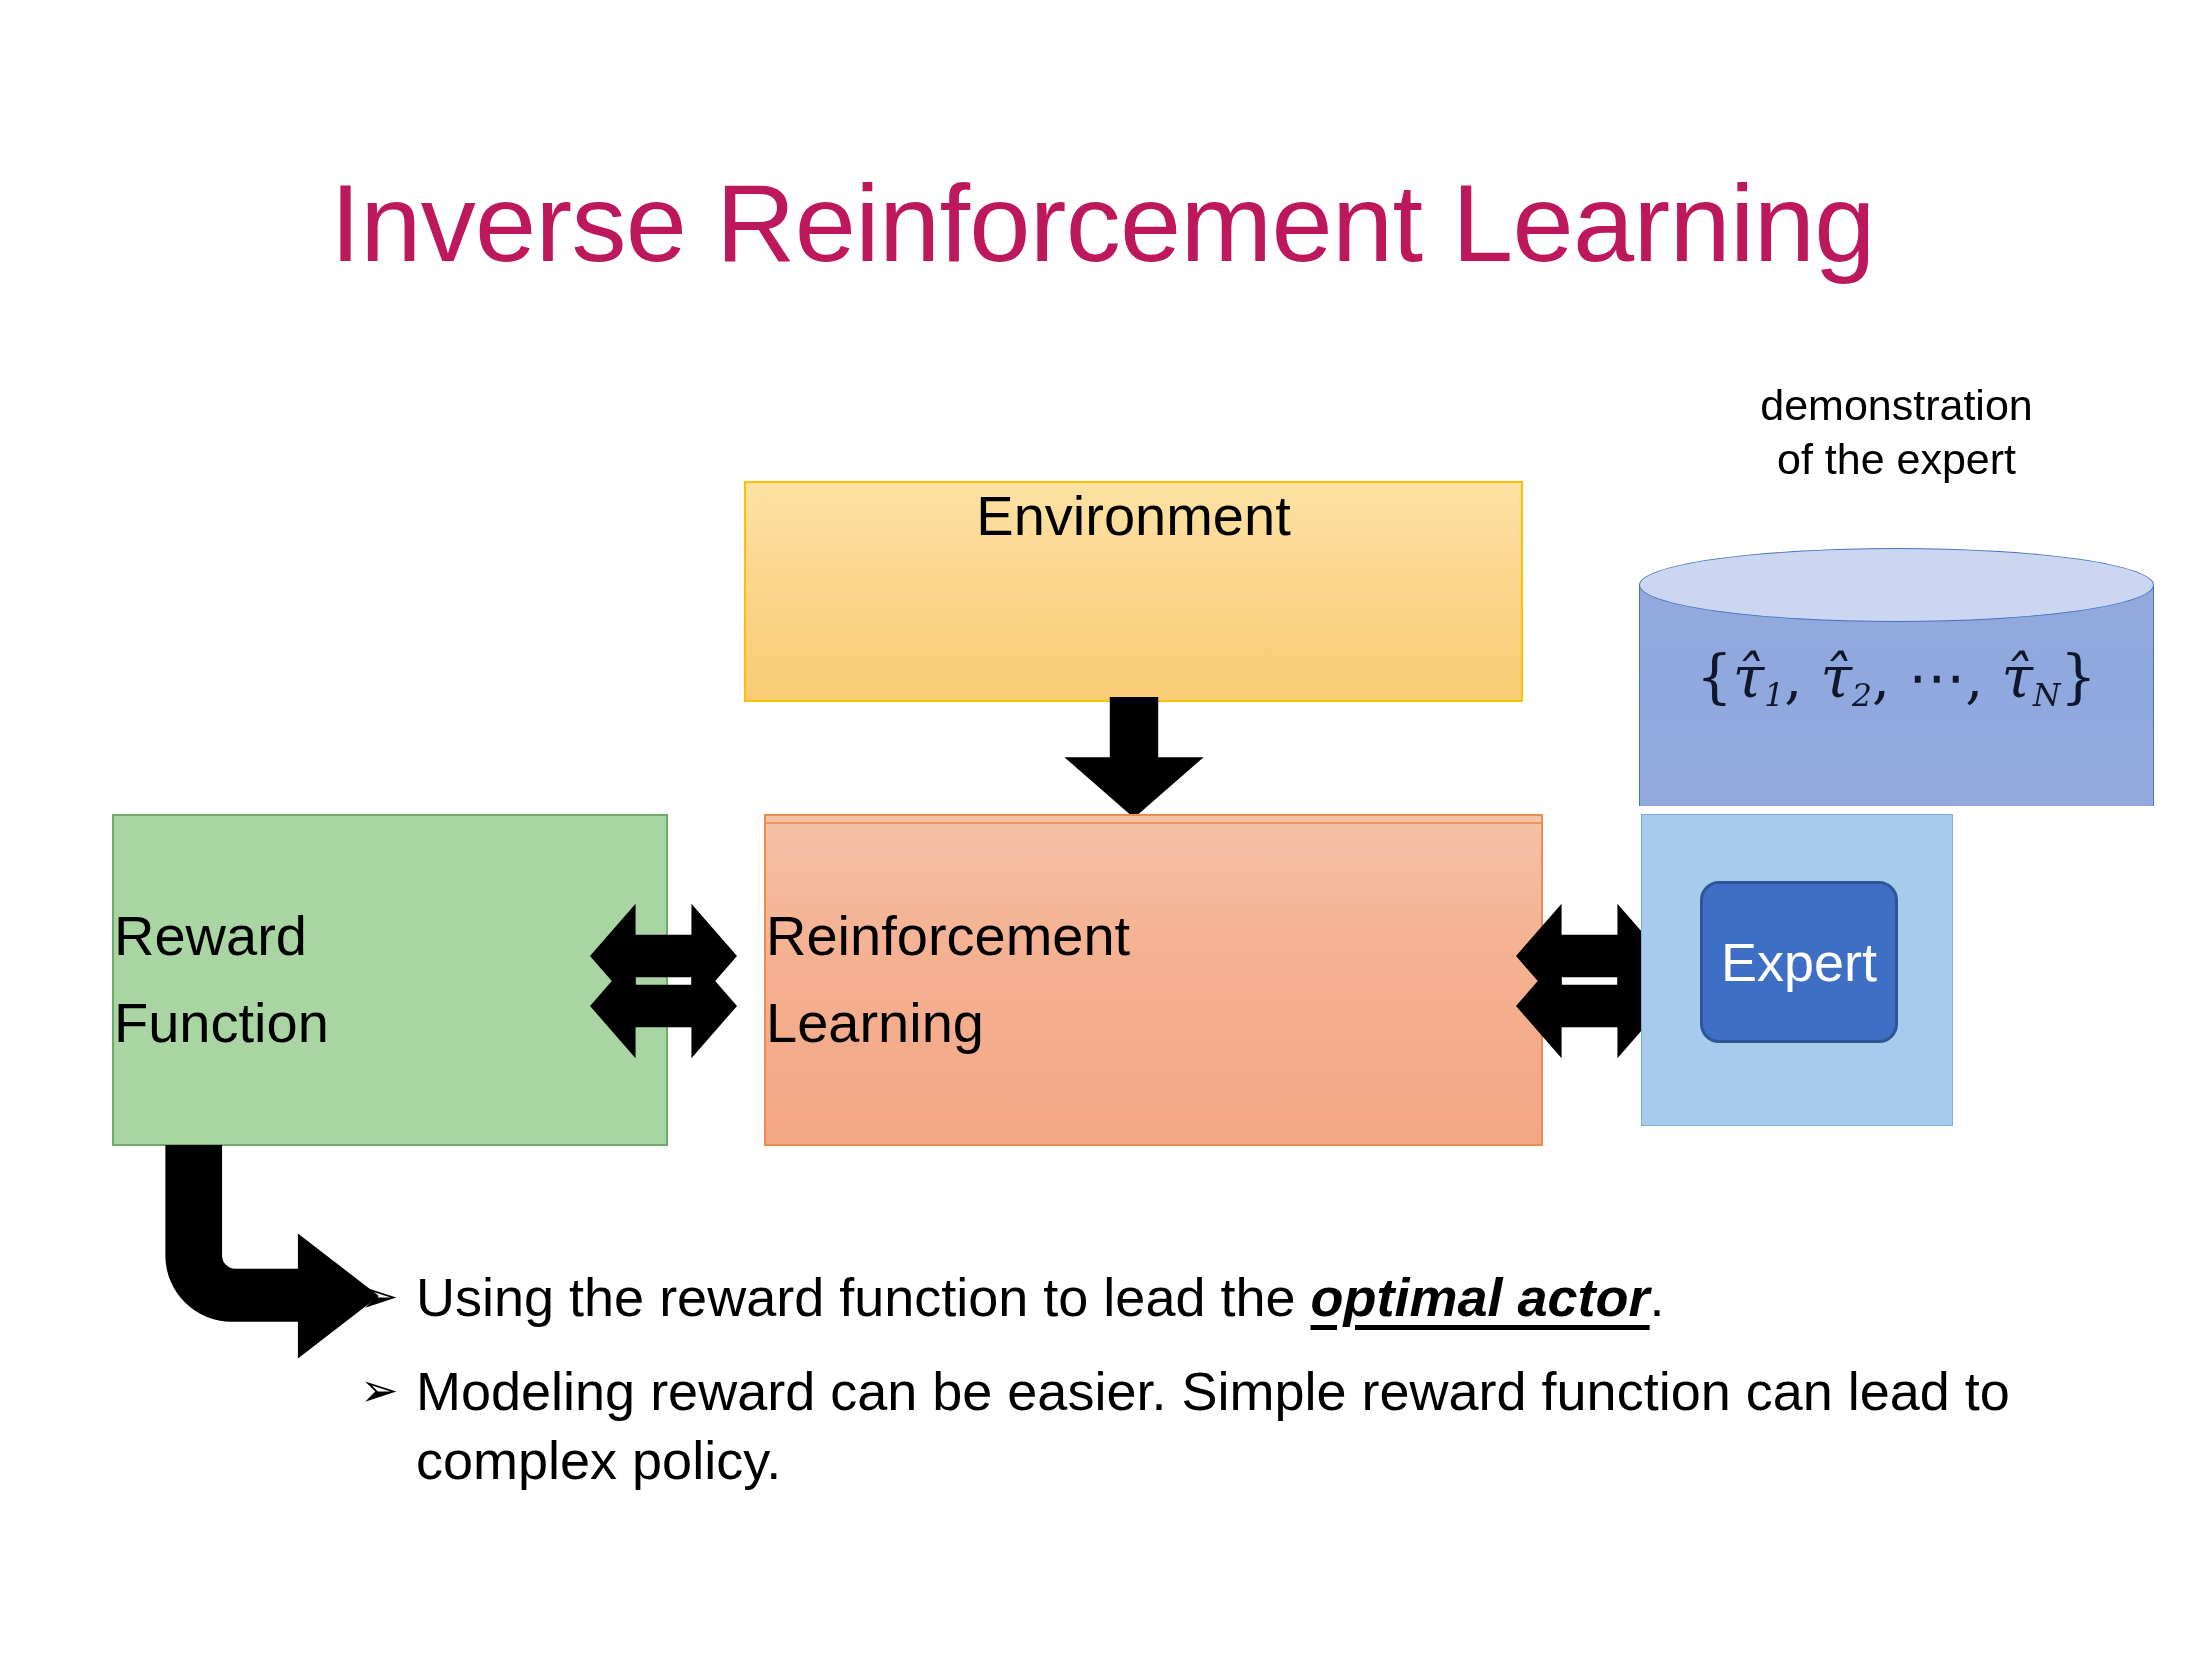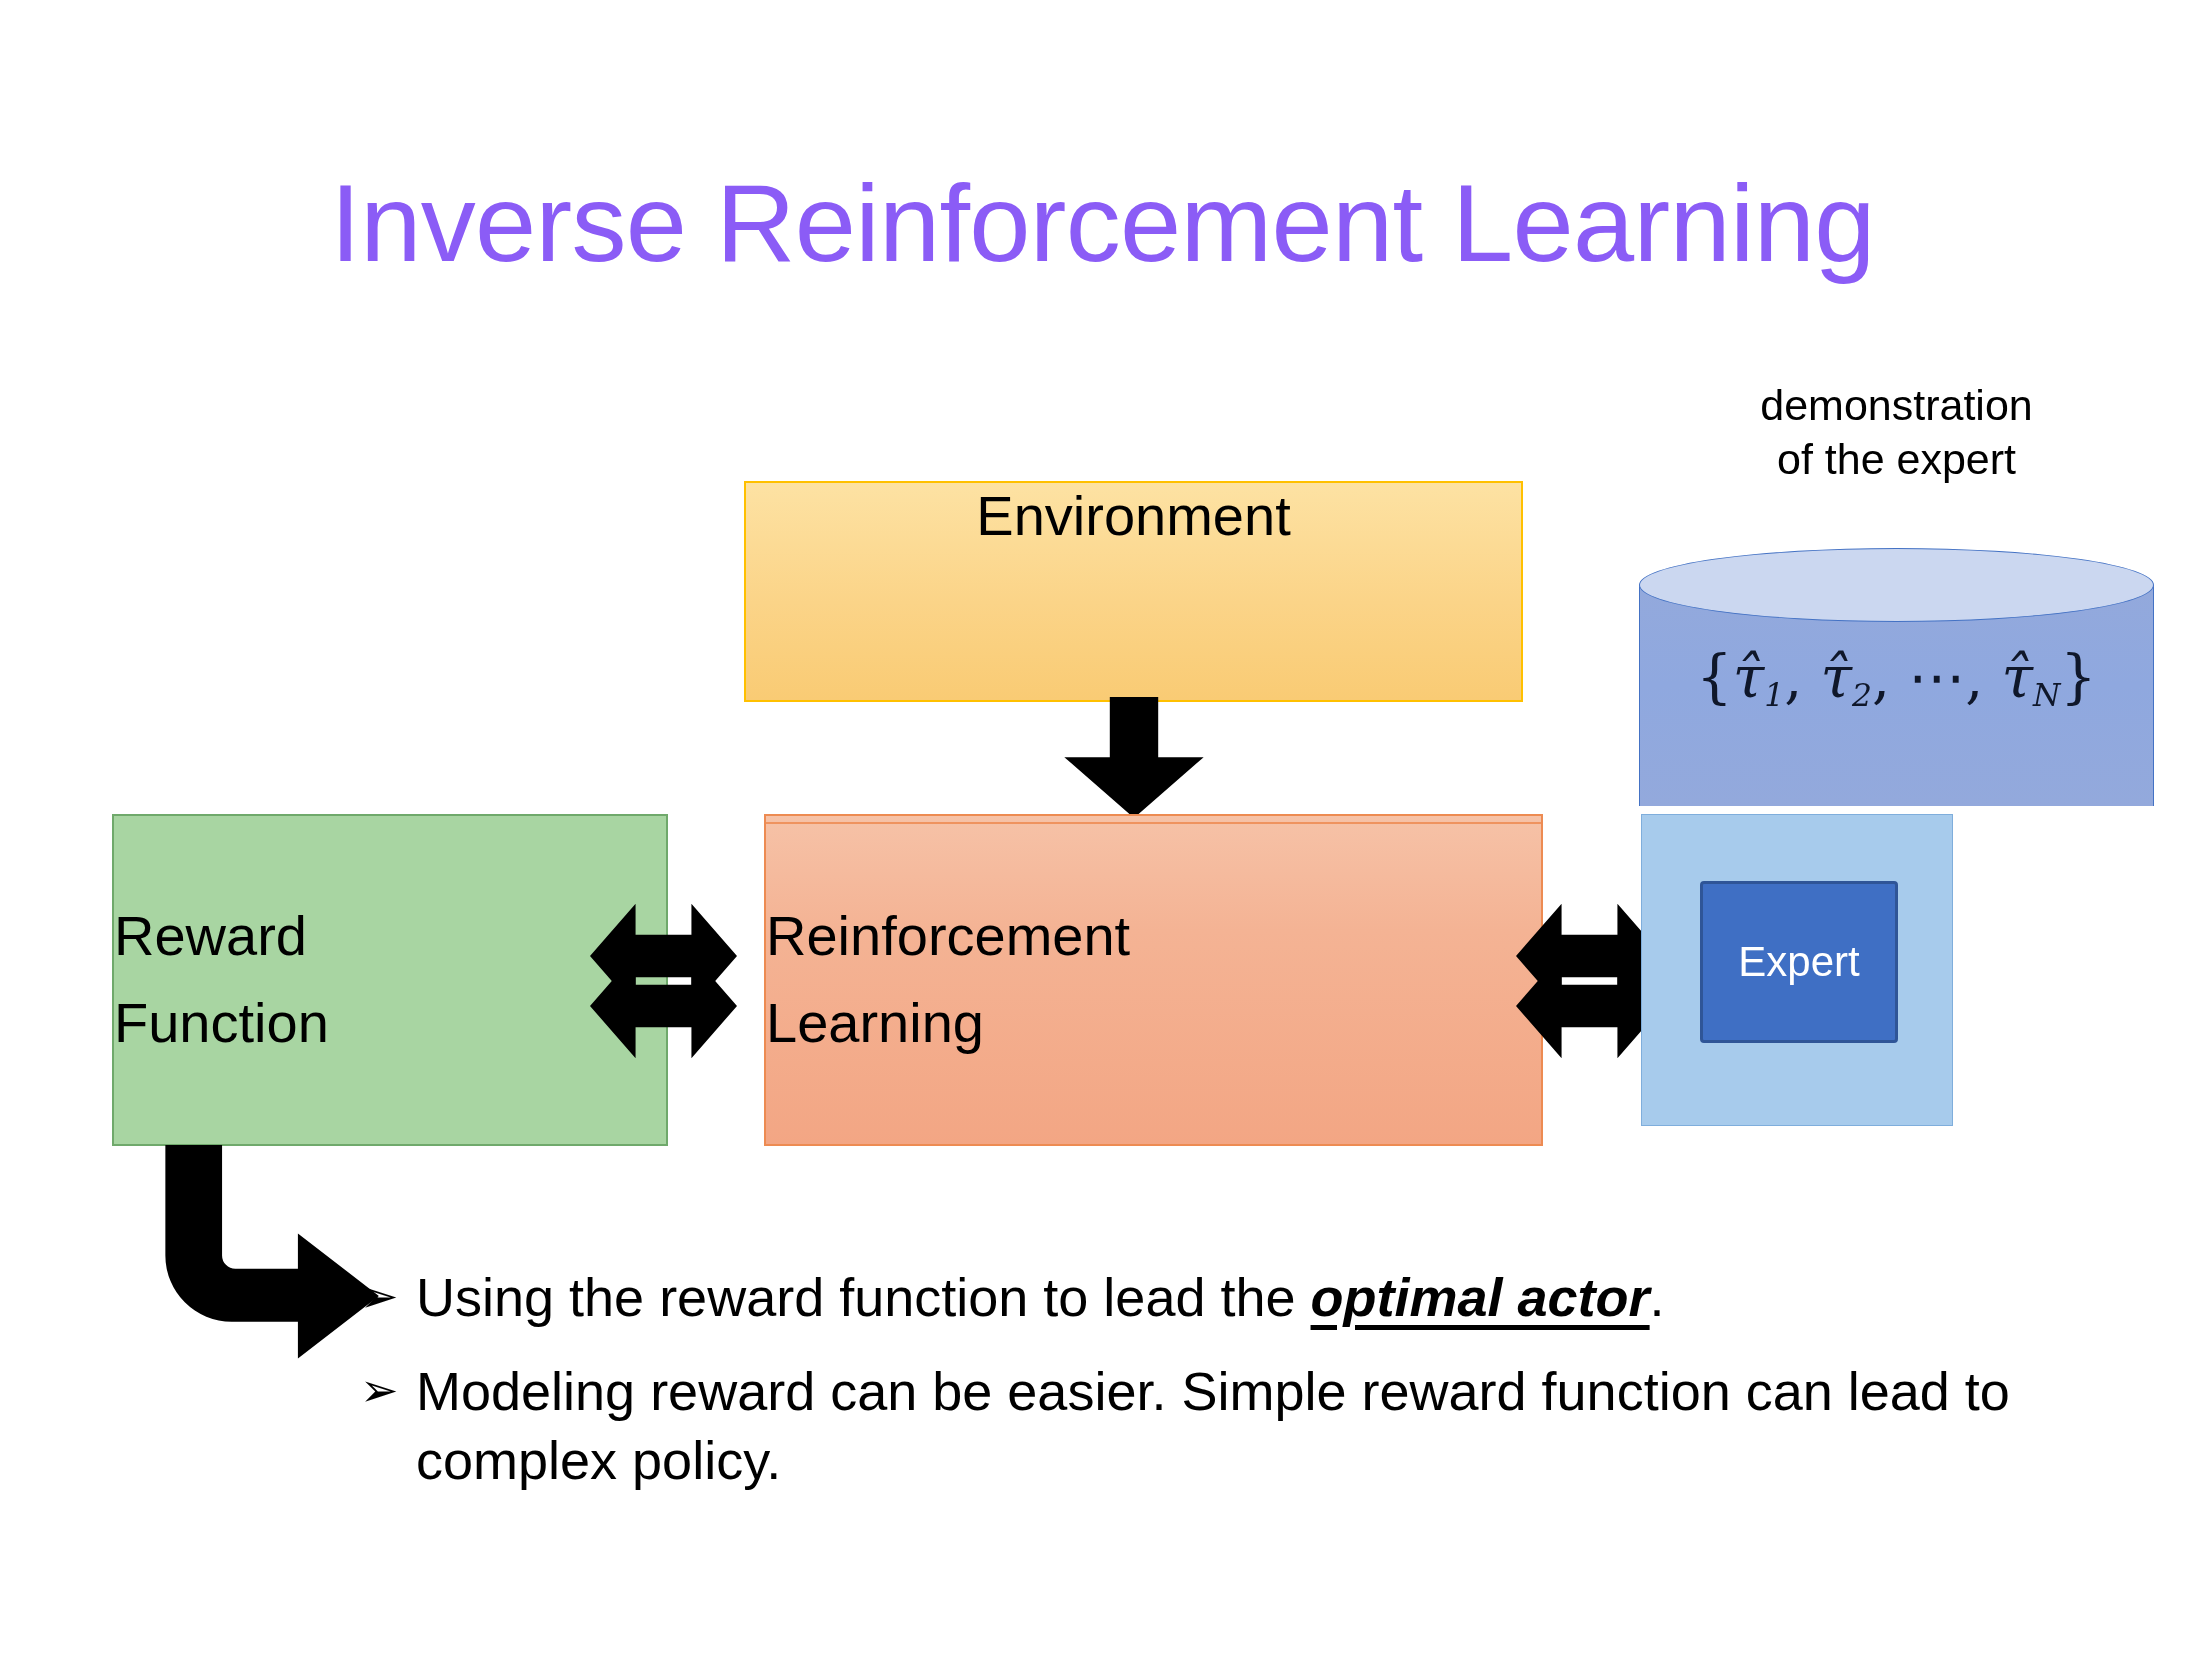--- a/index.html
+++ b/index.html
@@ -24,21 +24,21 @@
   #title {
     position: absolute;
     left: 0px;
     top: 165px;
     width: 2205px;
     text-align: center;
     font-size: 110px;
     line-height: 1.05;
     font-weight: 400;
     letter-spacing: -0.7px;
-    color: #8b5cf6;
+    color: #be185d;
     white-space: nowrap;
   }
 
   
   .flowbox {
     position: absolute;
     box-sizing: border-box;
     display: flex;
     align-items: flex-start;
     justify-content: center;
@@ -100,29 +100,29 @@
     background: #A7CBEC;
     border: 1.5px solid #7FAEDC;
     box-sizing: border-box;
   }
   #expert-button {
     position: absolute;
     left: 1700px;
     top: 881px;
     width: 198px;
     height: 162px;
-    border-radius: 4px;
+    border-radius: 19px;
     background: #3F6FC4;
     border: 3.7px solid #2F5597;
     box-sizing: border-box;
     display: flex;
     align-items: center;
     justify-content: center;
     color: #FFFFFF;
-    font-size: 42px;
+    font-size: 54px;
   }
 
   
   #cylinder {
     position: absolute;
     left: 1639px;
     top: 548px;
     width: 515px;
     height: 294px;
   }

